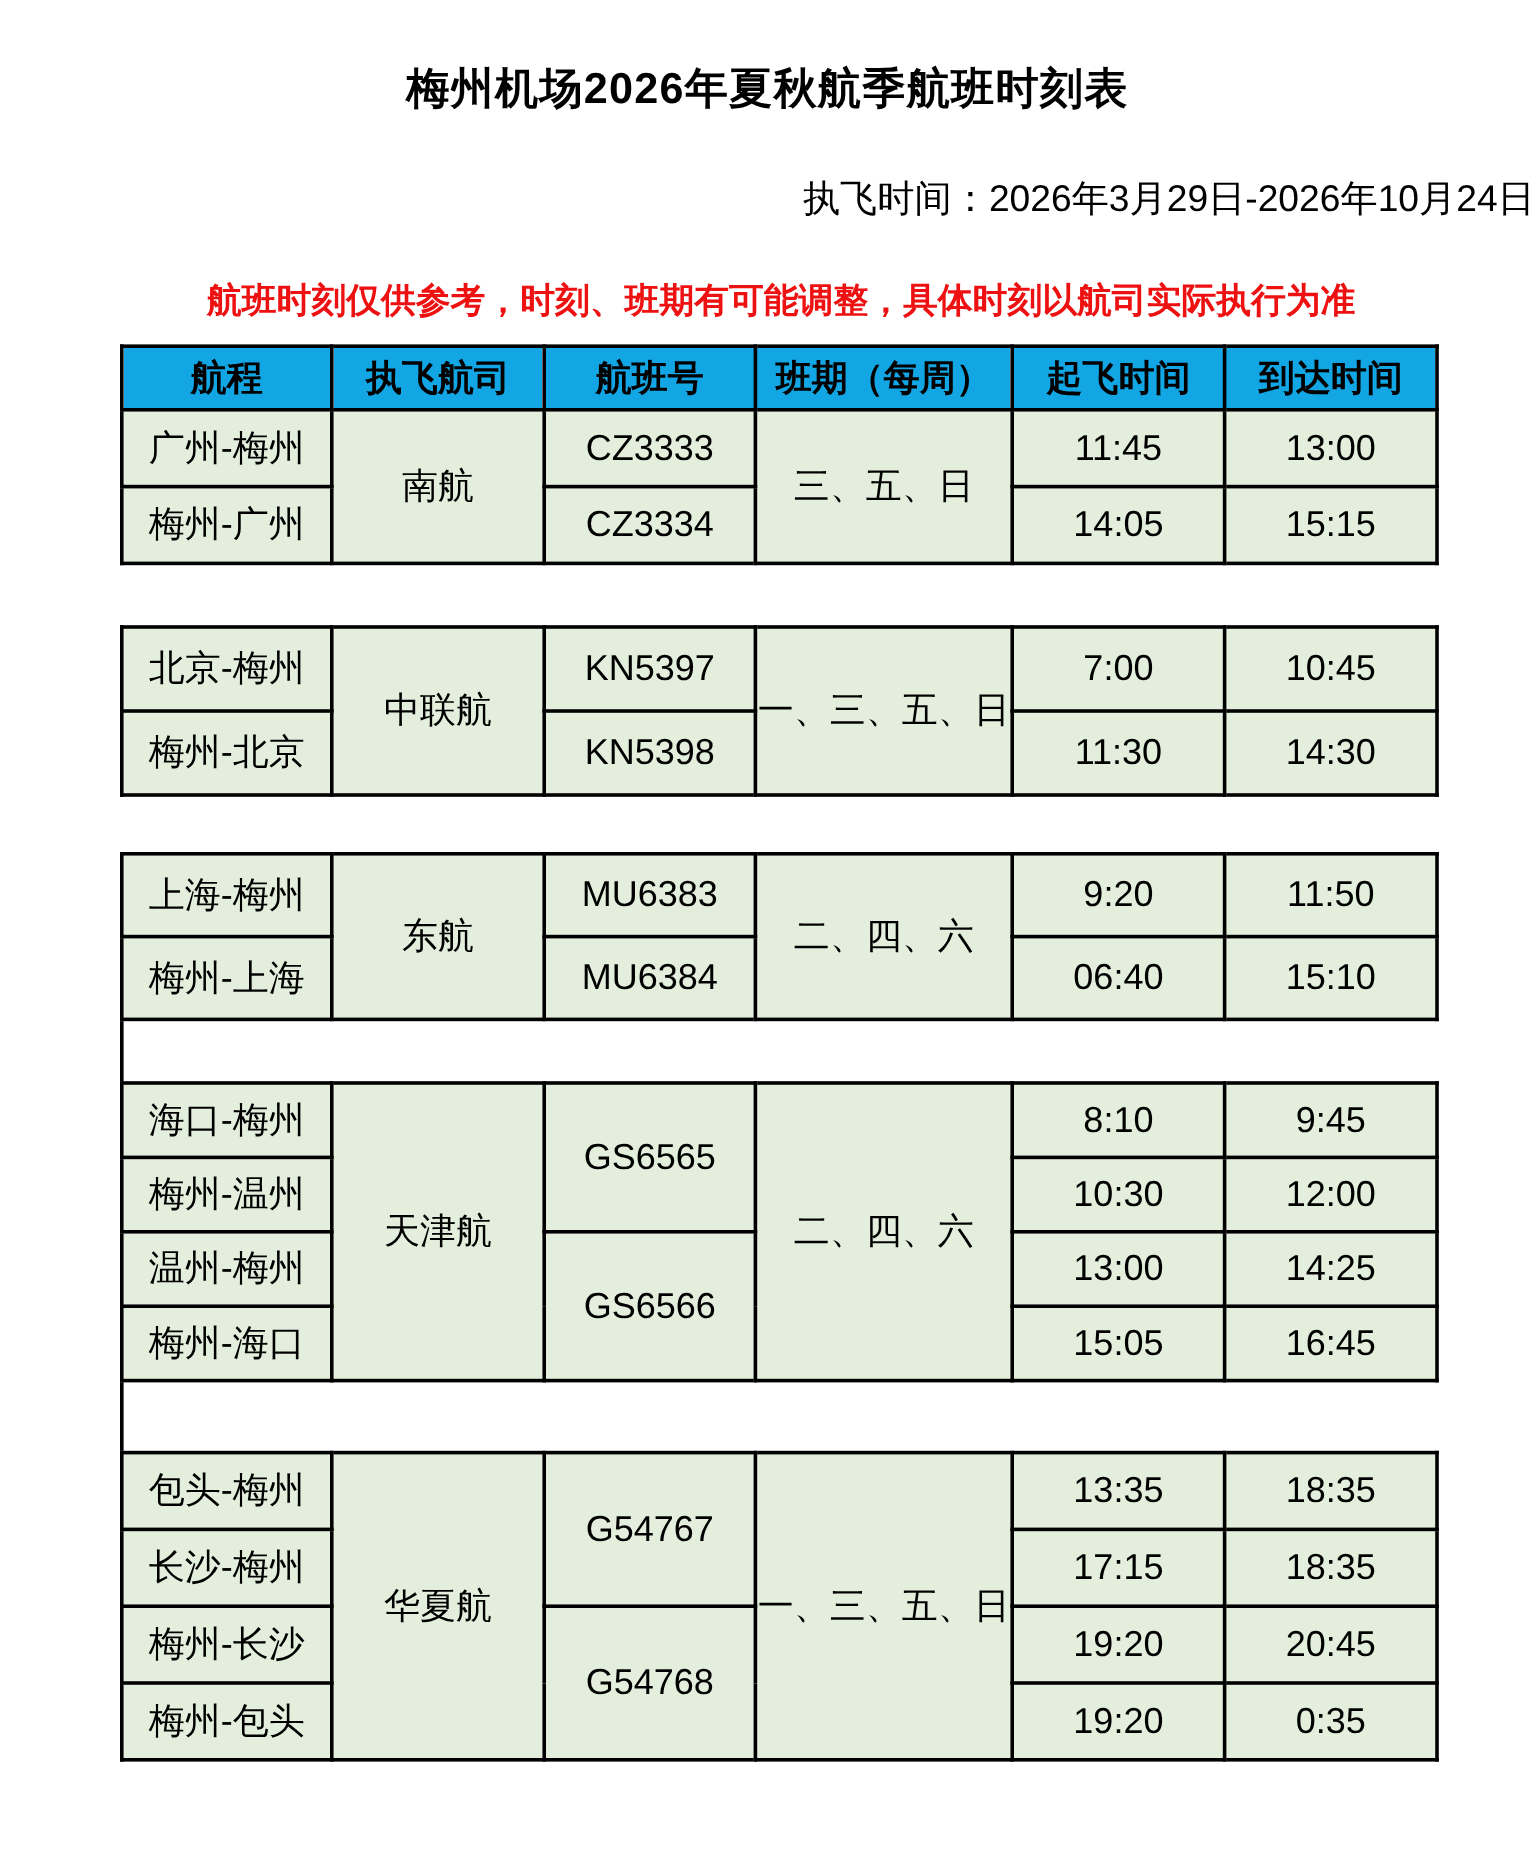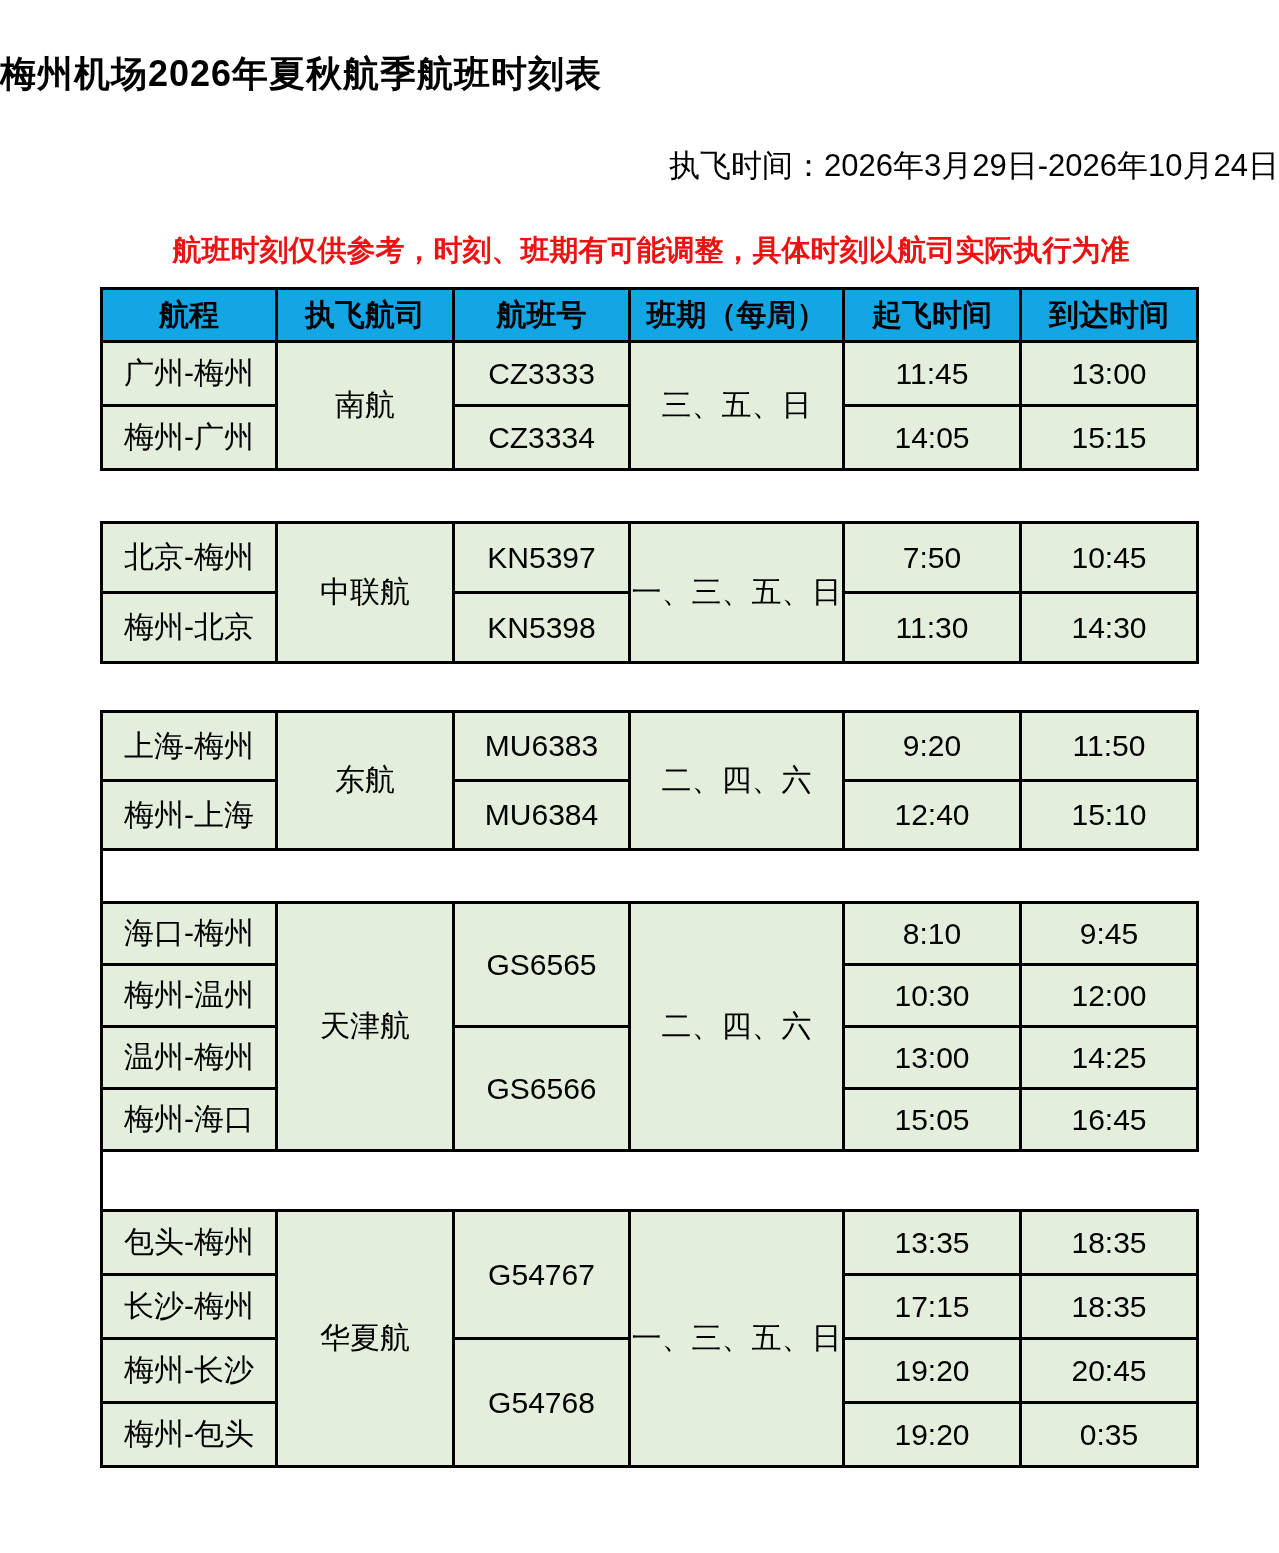--- a/index.html
+++ b/index.html
@@ -12,21 +12,21 @@
   html,body{margin:0;padding:0;}
   body{
     width:1279px;
     min-height:1553px;
     background:#ffffff;
     color:#000;
     font-family:"Liberation Sans","DejaVu Sans",sans-serif;
   }
   .page-title{
     padding-top:50px;
-    text-align:left;
+    text-align:center;
     font-size:36px;
     font-weight:bold;
     letter-spacing:1px;
   }
   .subtitle{
     margin-top:46px;
     text-align:right;
     font-size:31px;
     font-weight:normal;
   }
@@ -140,21 +140,21 @@
       <col class="c-days">
         <col class="c-dep">
         <col class="c-arr">
     </colgroup>
     <tbody>
         <tr class="body">
       <td>北京-梅州</td>
       <td rowspan="2">中联航</td>
       <td>KN5397</td>
       <td rowspan="2" class="days">一、三、五、日</td>
-      <td>7:50</td>
+      <td>7:00</td>
       <td>10:45</td>
     </tr>
     <tr class="body">
       <td>梅州-北京</td>
       <td>KN5398</td>
       <td>11:30</td>
       <td>14:30</td>
     </tr>
   </tbody>
     </table>
@@ -175,21 +175,21 @@
       <td>上海-梅州</td>
       <td rowspan="2">东航</td>
       <td>MU6383</td>
       <td rowspan="2" class="days">二、四、六</td>
       <td>9:20</td>
       <td>11:50</td>
     </tr>
     <tr class="body">
       <td>梅州-上海</td>
       <td>MU6384</td>
-      <td>12:40</td>
+      <td>06:40</td>
       <td>15:10</td>
     </tr>
   </tbody>
     </table>
 
   <div class="gap gap3"></div>
 
   <table class="sched t4">
     <colgroup>
       <col class="c-route">

